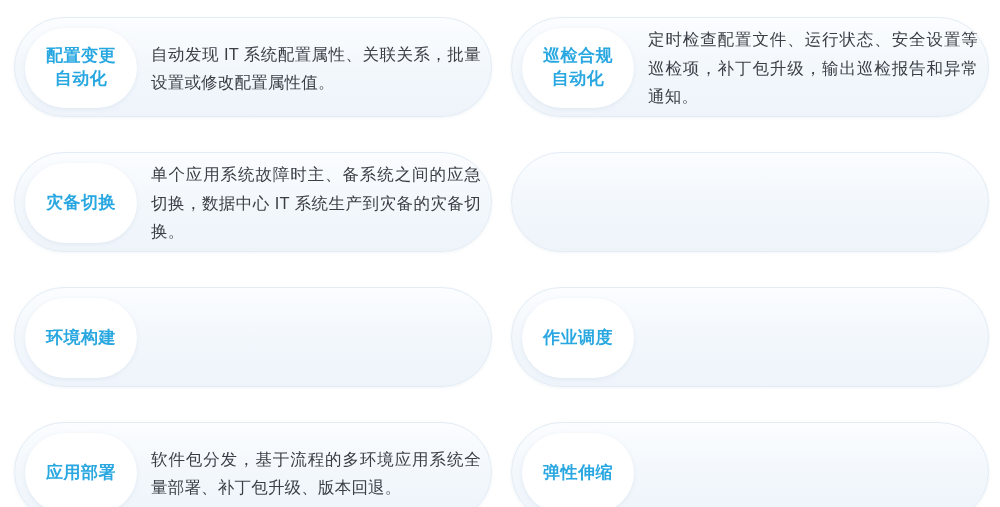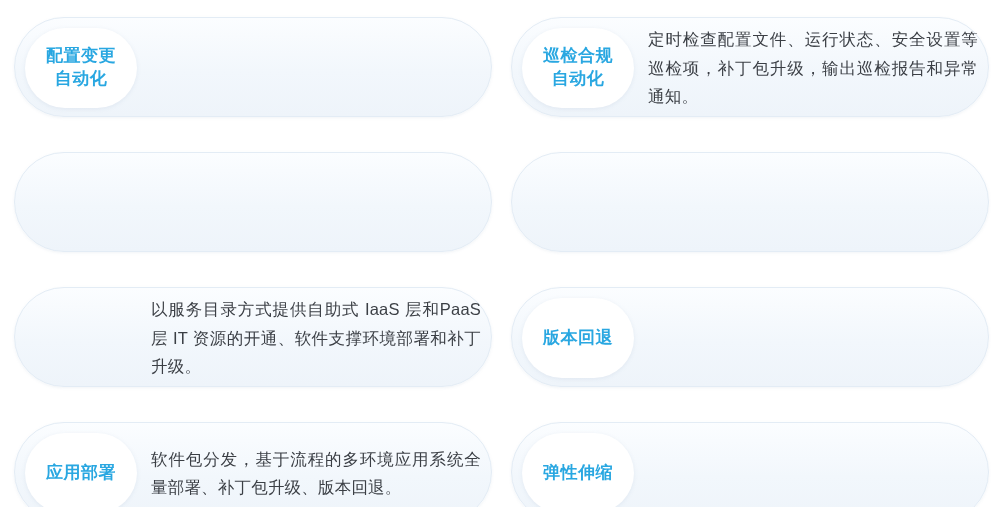--- a/index.html
+++ b/index.html
@@ -95,57 +95,66 @@
 
 <div id="board">
   <div class="grid">
 
     <div class="cell">
       <div class="card">
         <div class="badge">
           <div class="badge-text">配置变更
 自动化</div>
         </div>
+        <div class="desc">
+          <span>自动发现 IT 系统配置属性、关联关系，批量设置或修改配置属性值。</span>
+        </div>
       </div>
     </div>
 
     <div class="cell">
       <div class="card">
         <div class="badge">
           <div class="badge-text">巡检合规
 自动化</div>
         </div>
         <div class="desc">
           <span>定时检查配置文件、运行状态、安全设置等巡检项，补丁包升级，输出巡检报告和异常通知。</span>
         </div>
       </div>
     </div>
 
     <div class="cell">
       <div class="card">
+        <div class="badge">
+          <div class="badge-text">灾备切换</div>
+        </div>
+        <div class="desc">
+          <span>单个应用系统故障时主、备系统之间的应急切换，数据中心 IT 系统生产到灾备的灾备切换。</span>
+        </div>
       </div>
     </div>
 
     <div class="cell">
       <div class="card">
       </div>
     </div>
 
     <div class="cell">
       <div class="card">
-        <div class="desc">
-          <span>以服务目录方式提供自助式 IaaS 层和PaaS 层 IT 资源的开通、软件支撑环境部署和补丁升级。</span>
+        <div class="badge">
+          <div class="badge-text">环境构建</div>
         </div>
       </div>
     </div>
 
     <div class="cell">
       <div class="card">
         <div class="badge">
-          <div class="badge-text">版本回退</div>
+          <div class="badge-text">作业调度</div>
         </div>
       </div>
     </div>
 
     <div class="cell">
       <div class="card">
         <div class="badge">
           <div class="badge-text">应用部署</div>
         </div>
         <div class="desc">

